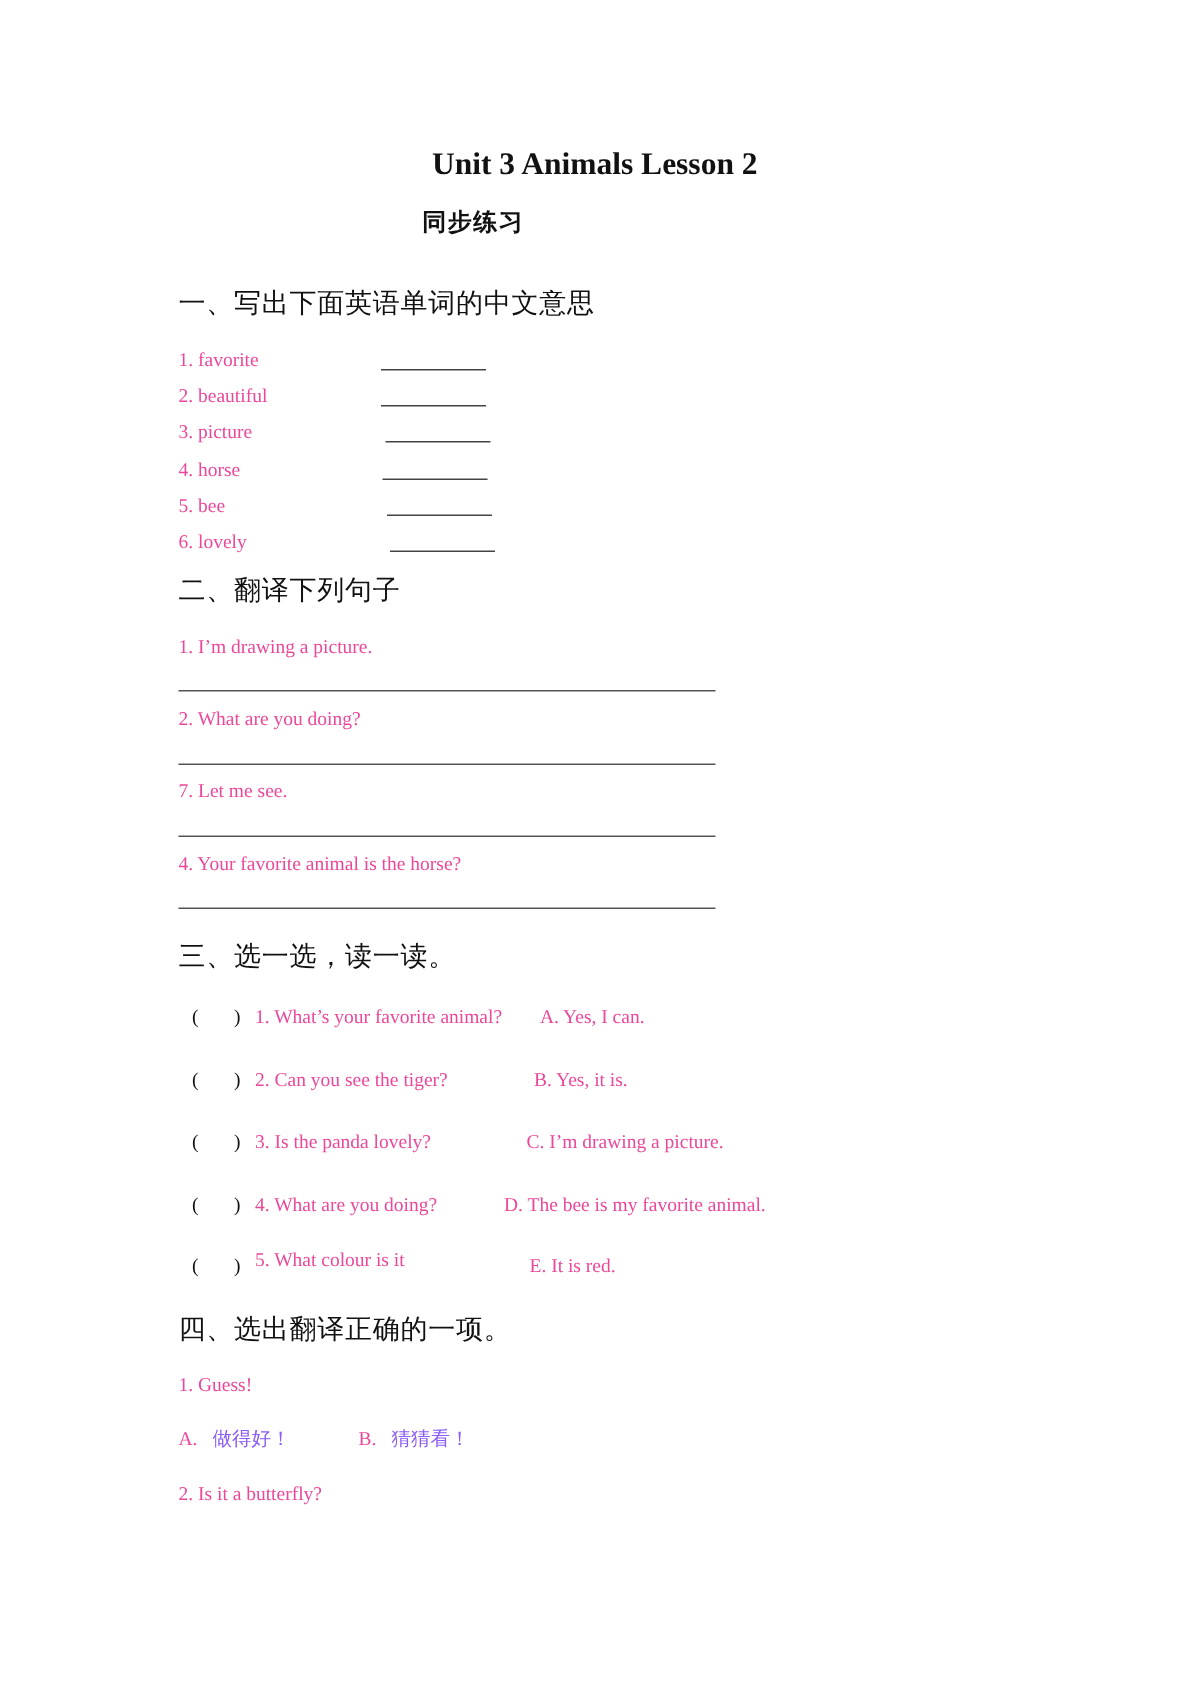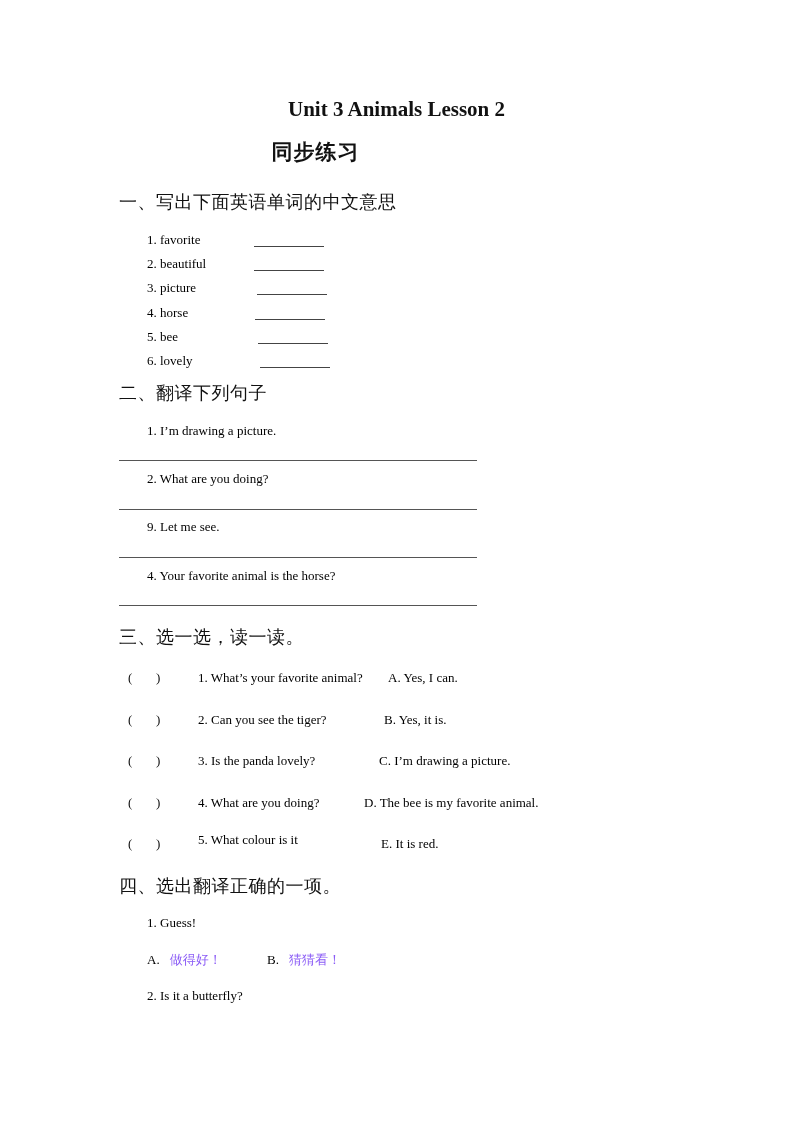--- a/index.html
+++ b/index.html
@@ -21,36 +21,35 @@
       left: 0; width: 793px; text-align: center;
       font-family: "Liberation Serif", serif;
       font-weight: bold;
       font-size: 21px;
       top: 97px;
     }
     .subtitle {
       left: 0; width: 631px; text-align: center;
       font-family: "DejaVu Sans", sans-serif;
       font-weight: bold;
-      font-size: 21px;
+      font-size: 16px;
       top: 138px;
       letter-spacing: 1px;
     }
     .section-heading {
       left: 119px;
       font-family: "DejaVu Sans", sans-serif;
       font-weight: normal;
       font-size: 18px;
       letter-spacing: 0.5px;
     }
     .body-text {
       font-family: "Liberation Serif", serif;
       font-size: 13px;
-      color: #000000;
-      margin-left: 28px;
+      color: #ec4899;
     }
     .cn-text {
       font-family: "DejaVu Sans", sans-serif;
       font-size: 13px;
       color: #8b5cf6;
     }
     .short-blank {
       position: absolute;
       height: 0;
       border-top: 1px solid #444;
@@ -95,21 +94,21 @@
 <div class="short-blank" style="left:260px; top:367px;"></div>
 
 <div class="abs section-heading" style="top:381px;">二、翻译下列句子</div>
 
 <div class="abs body-text" style="left:119px; top:423px;">1. I’m drawing a picture.</div>
 <div class="long-line" style="top:460px;"></div>
 
 <div class="abs body-text" style="left:119px; top:471px;">2. What are you doing?</div>
 <div class="long-line" style="top:509px;"></div>
 
-<div class="abs body-text" style="left:119px; top:519px;">9. Let me see.</div>
+<div class="abs body-text" style="left:119px; top:519px;">7. Let me see.</div>
 <div class="long-line" style="top:557px;"></div>
 
 <div class="abs body-text" style="left:119px; top:568px;">4. Your favorite animal is the horse?</div>
 <div class="long-line" style="top:605px;"></div>
 
 <div class="abs section-heading" style="top:625px;">三、选一选，读一读。</div>
 
 <div class="abs paren" style="left:128px; top:670px;">(</div>
 <div class="abs" style="left:134px; top:668px; width:20px; height:18px;"></div>
 <div class="abs paren" style="left:156px; top:670px;">)</div>

